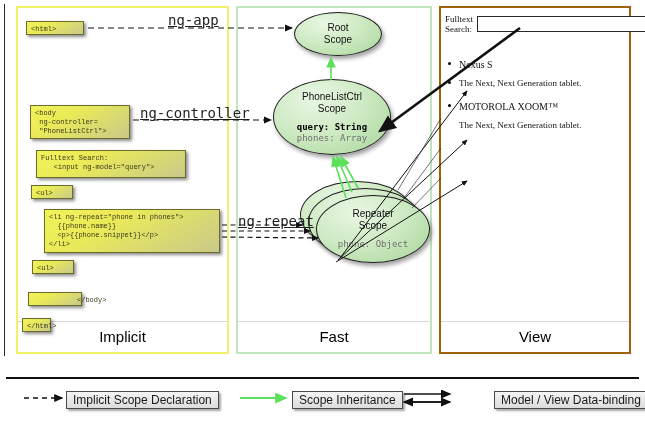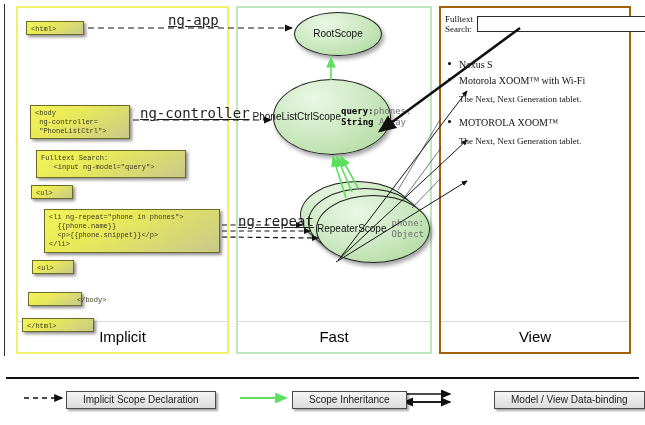--- a/index.html
+++ b/index.html
@@ -25,21 +25,21 @@
     box-shadow:2px 2px 3px rgba(0,0,0,.45);
     font-family:Liberation Mono, monospace;
     font-size:7px;line-height:9px;color:#3a3a1e;
     padding:3px 4px;white-space:pre;}
 
   
   .ellipse{position:absolute;border-radius:50%;
      border:1.5px solid #1d1d1d;
      background:radial-gradient(ellipse at 35% 25%,#e9f7e4 0%,#cfeac4 45%,#a8d69a 100%);
      box-shadow:2px 3px 4px rgba(0,0,0,.38);
-     display:flex;flex-direction:row;align-items:center;justify-content:center;
+     display:flex;flex-direction:column;align-items:center;justify-content:center;
      text-align:center;font-family:"Liberation Sans",sans-serif;color:#111;}
   .ellipse .t1{font-size:10px;line-height:12px;}
   .ellipse .t2{font-size:9px;line-height:11px;font-family:"DejaVu Sans Mono","Liberation Mono",monospace;}
   .ellipse .t2.strong{font-weight:bold;color:#000;}
   .ellipse .t2.dim{color:#6f6f6f;}
   .stackpad{position:absolute;border-radius:50%;border:1.5px solid #1d1d1d;
      background:radial-gradient(ellipse at 35% 25%,#e9f7e4 0%,#cfeac4 45%,#a8d69a 100%);
      box-shadow:2px 3px 4px rgba(0,0,0,.3);}
 
   
@@ -58,21 +58,21 @@
 
   
   .elabel{position:absolute;font-family:"DejaVu Sans Mono","Liberation Mono",monospace;
      font-size:14px;color:#222;background:transparent;white-space:nowrap;text-decoration:underline;}
 
   
   #legend-rule{position:absolute;left:6px;top:377px;width:633px;height:2px;background:#111;}
   .legbox{position:absolute;box-sizing:border-box;border:1px solid #4a4a4a;
      background:linear-gradient(180deg,#f4f4f4 0%,#dcdcdc 100%);
      box-shadow:2px 2px 2px rgba(0,0,0,.35);
-     font-size:10px;line-height:14px;color:#1a1a1a;padding:1px 16px;
+     font-size:12px;line-height:14px;color:#1a1a1a;padding:1px 6px;
      font-family:"Liberation Sans",sans-serif;white-space:nowrap;}
 </style>
 </head>
 <body>
 
 <div id="stage">
 
   <div class="frame-left"></div>
 
   <div class="panel" id="panel-template">
@@ -103,21 +103,21 @@
 
   <div class="codebox" style="left:44px;top:209px;width:176px;height:44px;">&lt;li ng-repeat="phone in phones"&gt;
   {{phone.name}}
   &lt;p&gt;{{phone.snippet}}&lt;/p&gt;
 &lt;/li&gt;</div>
 
   <div class="codebox" style="left:32px;top:260px;width:42px;height:14px;">&lt;ul&gt;</div>
 
   <div class="codebox" style="left:28px;top:292px;width:52px;height:14px;padding-left:48px;">&lt;/body&gt;</div>
 
-  <div class="codebox" style="left:22px;top:318px;width:72px;height:14px;">&lt;/html&gt;</div>
+  <div class="codebox" style="left:22px;top:318px;width:29px;height:14px;">&lt;/html&gt;</div>
 
   <div class="ellipse" style="left:294px;top:12px;width:86px;height:42px;">
     <div class="t1">Root</div>
     <div class="t1">Scope</div>
   </div>
 
   <div class="ellipse" style="left:273px;top:79px;width:116px;height:74px;">
     <div class="t1">PhoneListCtrl</div>
     <div class="t1">Scope</div>
     <div style="height:7px"></div>
@@ -141,21 +141,20 @@
       <input class="v-input" type="text" value="" style="">
     </div>
 
     <ul class="v-list">
       <li>
         <span class="bullet"></span>
         <div class="v-title">Nexus S</div>
       </li>
       <li>
         <span class="bullet"></span>
-        <div class="v-title">Motorola XOOM™  with Wi-Fi</div>
         <div class="v-snip">The Next, Next Generation tablet.</div>
       </li>
       <li>
         <span class="bullet"></span>
         <div class="v-title">MOTOROLA XOOM™</div>
         <div class="v-snip">The Next, Next Generation tablet.</div>
       </li>
     </ul>
   </div>
 

